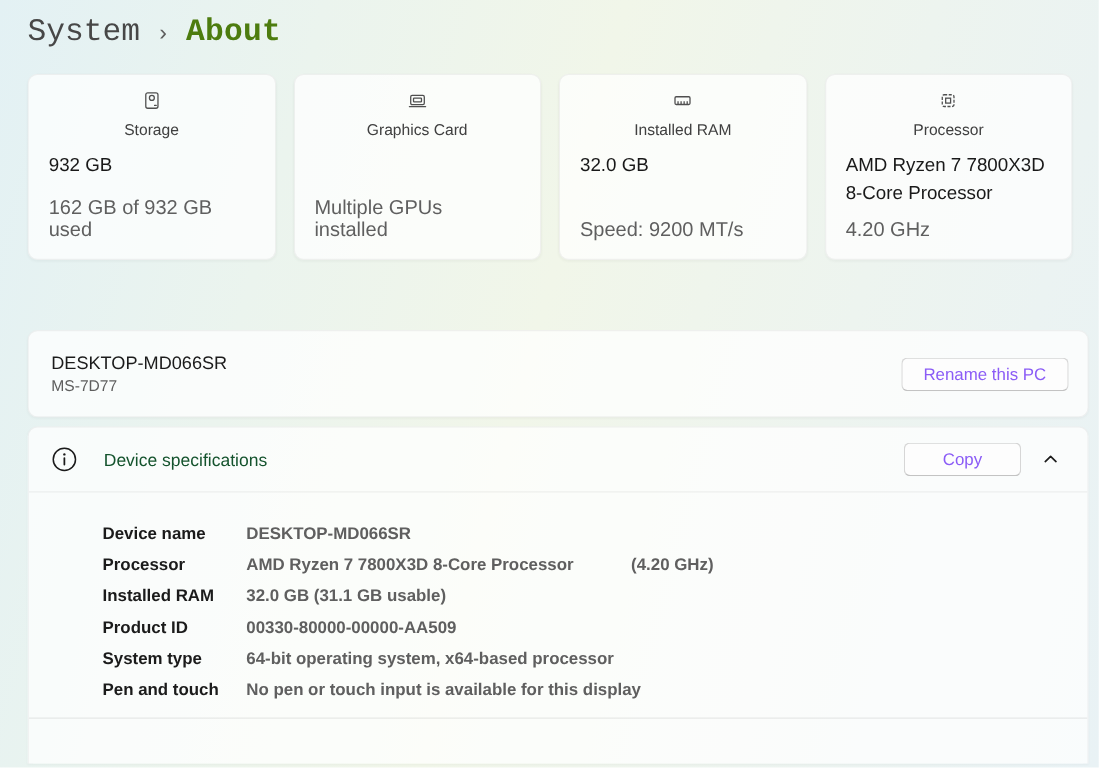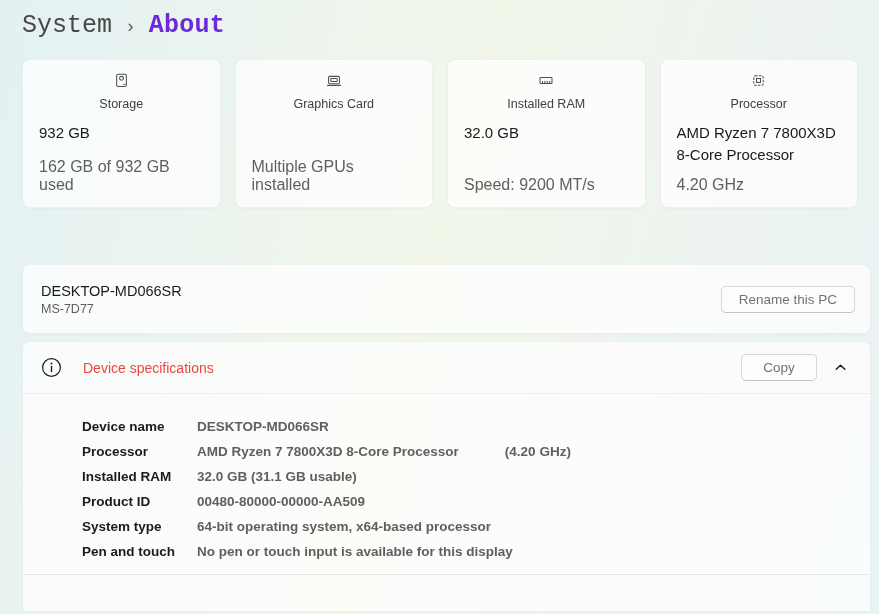--- a/index.html
+++ b/index.html
@@ -5,21 +5,21 @@
   * { margin:0; padding:0; box-sizing:border-box; }
   html,body { width:879px; height:614px; overflow:hidden; }
   body{
     font-family:"Liberation Sans","DejaVu Sans",sans-serif;
     color:#1b1b1b;
     background:linear-gradient(105deg,#e3f1f4 0%,#ebf4ee 25%,#f1f6e9 48%,#edf4ef 72%,#e9f2f5 100%);
   }
   .breadcrumb{ display:flex; align-items:baseline; padding:11px 22px 0 22px;font-family:Liberation Mono, monospace; }
   .crumb-parent{ font-size:25px; color:#474747; cursor:pointer; }
   .crumb-sep{ font-size:18px; color:#5e5e5e; margin:0 13px; }
-  .crumb-current{ font-size:25px; font-weight:700; color:#6d28d9; letter-spacing:0.2px; }
+  .crumb-current{ font-size:25px; font-weight:700; color:#4d7c0f; letter-spacing:0.2px; }
 
   .cards{ display:flex; gap:14px; margin:19px 21px 0 22px; }
   .card{
     flex:1; height:149px;
     background:rgba(255,255,255,0.74);
     border:1px solid rgba(0,0,0,0.05);
     border-radius:8px;
     padding:13px 16px 13px 16px;
     display:flex; flex-direction:column;
     box-shadow:0 1px 2px rgba(0,0,0,0.03);
@@ -42,36 +42,36 @@
   .device-name{ font-size:14.5px; color:#1b1b1b; }
   .device-model{ font-size:12.5px; color:#5e5e5e; }
 
   .btn{
     background:#fdfdfd;
     border:1px solid #d6d6d6;
     border-bottom-color:#c3c3c3;
     border-radius:5px;
     font-family:inherit;
     font-size:13.5px;
-    color:#737373;
+    color:#8b5cf6;
     padding:5px 17px;
     cursor:pointer;
     white-space:nowrap;
   }
   .rename-btn{ margin-left:auto; }
 
   .expander{ margin-top:7px; height:270px; overflow:hidden; border-radius:8px 8px 0 0; border-bottom:none; }
   .exp-header{
     height:52px; display:flex; align-items:center;
     padding:0 15px 0 18px;
     border-bottom:1px solid rgba(0,0,0,0.055);
     cursor:pointer;
   }
-  .exp-title{ margin-left:21px; font-size:14px; color:#ef4444; }
-  .copy-btn{ margin-left:auto; width:76px; padding:5px 0; text-align:center; }
+  .exp-title{ margin-left:21px; font-size:14px; color:#14532d; }
+  .copy-btn{ margin-left:auto; width:94px; padding:5px 0; text-align:center; }
   .chev-btn{ margin-left:8px; width:30px; height:30px; border:none; background:transparent; display:flex; align-items:center; justify-content:center; cursor:pointer; border-radius:4px; }
 
   .spec-rows{ padding:20px 0 0 59px; }
   .spec-row{ height:25px; display:flex; align-items:center; font-size:13.5px;font-weight:bold; }
   .spec-label{ width:115px; flex-shrink:0; color:#1b1b1b; }
   .spec-value{ color:#5f5f5f; }
   .spec-extra{ color:#5f5f5f; margin-left:46px; }
   .exp-divider{ margin-top:10px; border-top:1px solid rgba(0,0,0,0.08); }
 </style>
 </head>
@@ -183,21 +183,21 @@
       <span class="spec-value">AMD Ryzen 7 7800X3D 8-Core Processor</span>
       <span class="spec-extra">(4.20 GHz)</span>
     </div>
     <div class="spec-row">
       <span class="spec-label">Installed RAM</span>
       <span class="spec-value">32.0 GB (31.1 GB usable)</span>
       <span class="spec-extra"></span>
     </div>
     <div class="spec-row">
       <span class="spec-label">Product ID</span>
-      <span class="spec-value">00480-80000-00000-AA509</span>
+      <span class="spec-value">00330-80000-00000-AA509</span>
       <span class="spec-extra"></span>
     </div>
     <div class="spec-row">
       <span class="spec-label">System type</span>
       <span class="spec-value">64-bit operating system, x64-based processor</span>
       <span class="spec-extra"></span>
     </div>
     <div class="spec-row">
       <span class="spec-label">Pen and touch</span>
       <span class="spec-value">No pen or touch input is available for this display</span>

